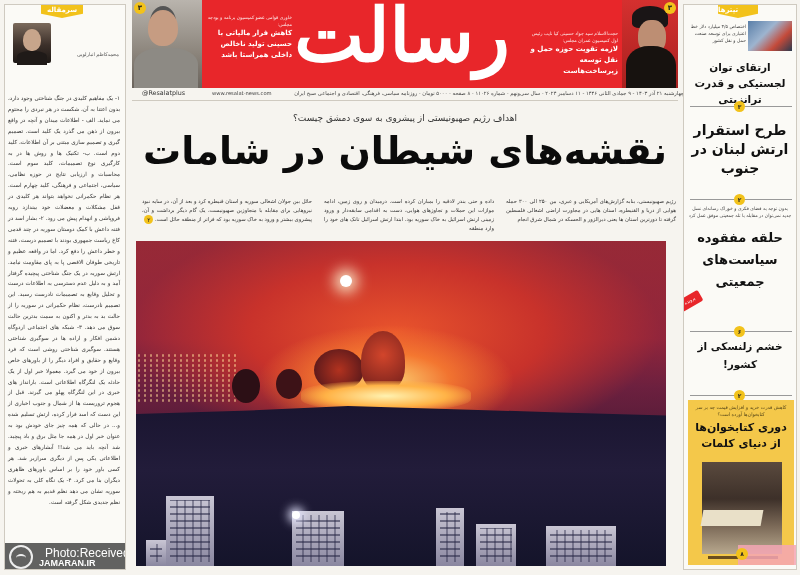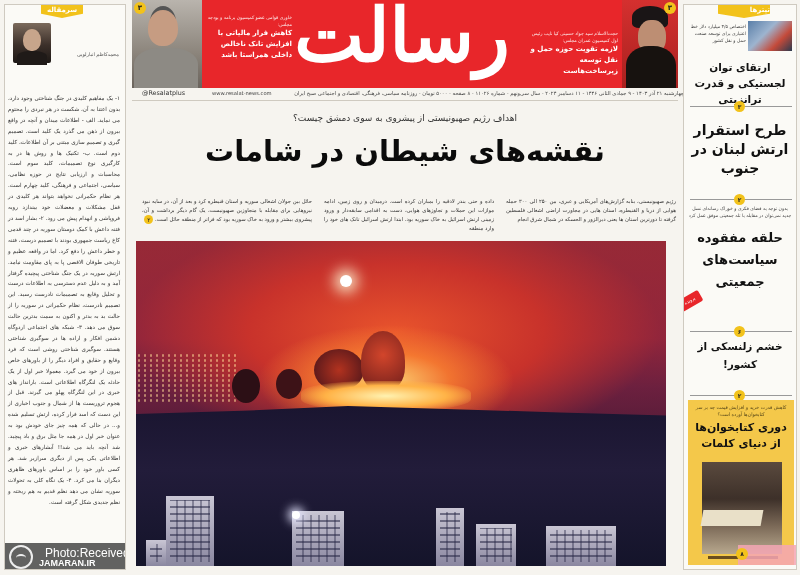--- a/index.html
+++ b/index.html
@@ -42,21 +42,21 @@
 
   
   .date-strip { position: absolute; left: 140px; top: 89px; width: 546px; height: 10px; direction: rtl; }
   .date-text { position: absolute; right: 2px; top: 1px; font-size: 5.2px; color: #444; white-space: nowrap; }
   .site-url { position: absolute; left: 72px; top: 1px; font-size: 5.2px; color: #444; direction: ltr; }
   .handle { position: absolute; left: 2px; top: 0px; font-size: 6.4px; color: #333; direction: ltr; }
   .strip-rule { position: absolute; left: 132px; top: 100px; width: 546px; height: 1px; background: #cfcac0; }
 
   
   .kicker { position: absolute; left: 132px; top: 113px; width: 546px; text-align: center; font-size: 9px; color: #333; }
-  .headline { position: absolute; left: 132px; top: 128px; width: 546px; text-align: center; font-size: 29px; font-weight: bold; line-height: 46px; color: #0b0b0b; letter-spacing: -1px; }
+  .headline { position: absolute; left: 132px; top: 128px; width: 546px; text-align: center; font-size: 38px; font-weight: bold; line-height: 46px; color: #0b0b0b; letter-spacing: -1px; }
 
   .lead-cols { position: absolute; left: 136px; top: 197px; width: 540px; height: 36px; }
   .lead-col { position: absolute; top: 0; width: 170px; font-size: 5.3px; line-height: 9px; text-align: justify; color: #333; }
   .lc-1 { right: 0; }
   .lc-2 { right: 182px; }
   .lc-3 { right: 364px; }
   .lead-badge { display:inline-block; width:9px; height:9px; border-radius:50%; background:#f2c21b; font-size:6px; text-align:center; line-height:9px; color:#222; vertical-align:middle; }
 
   
   .main-photo { position: absolute; left: 136px; top: 241px; width: 530px; height: 325px; overflow: hidden;
@@ -77,21 +77,21 @@
   .b1 { left:30px; width:48px; height:70px; }
   .b2 { left:156px; width:52px; height:55px; }
   .b3 { left:300px; width:28px; height:58px; }
   .b4 { left:340px; width:40px; height:42px; }
   .b5 { left:410px; width:70px; height:40px; }
   .b6 { left:10px; width:20px; height:26px; }
   .photo-lamp { position:absolute; left:156px; top:270px; width:8px; height:8px; border-radius:50%; background:#fff; box-shadow:0 0 10px 4px rgba(230,230,255,0.9); }
 
   
   .right-col { position: absolute; left: 683px; top: 4px; width: 114px; height: 566px; border: 1px solid #cfcac0; background: #fbfaf6; overflow: hidden; }
-  .rc-tag { position: absolute; left: 34px; top: -1px; width: 52px; height: 14px; background: #f2c21b; color: #fff; font-size: 7px; font-weight: bold; text-align: right; line-height: 13px; clip-path: polygon(0 0,100% 0,100% 70%,50% 100%,0 70%); }
+  .rc-tag { position: absolute; left: 34px; top: -1px; width: 40px; height: 14px; background: #f2c21b; color: #fff; font-size: 7px; font-weight: bold; text-align: left; line-height: 13px; clip-path: polygon(0 0,100% 0,100% 70%,50% 100%,0 70%); }
   .rc-thumb { position:absolute; left:64px; top:16px; width:44px; height:30px; background:linear-gradient(135deg,#5a7fa8 0%,#9db4cf 40%,#c44a3a 70%,#2b3a4f 100%); }
   .rc-thumb-caption { position:absolute; right:50px; top:18px; width:60px; font-size:4.6px; line-height:7px; text-align:right; color:#444; }
   .rc-head { position:absolute; right:4px; width:104px; text-align:center; font-weight:bold; color:#111; }
   .rh-1 { top:54px; font-size:10.5px; line-height:16px; }
   .rh-2 { top:116px; font-size:14px; line-height:19px;text-align:center; }
   .rh-3 { top:222px; font-size:13px; line-height:22px; }
   .rh-4 { top:332px; font-size:10.5px; line-height:18px; }
   .rc-sub { position:absolute; right:4px; width:104px; font-size:4.6px; line-height:7px; text-align:center; color:#444; }
   .rs-3 { top:200px; }
   .rc-rule { position:absolute; left:6px; width:102px; height:1px; background:#999; }
@@ -121,21 +121,21 @@
       <div class="wm-line1">Photo:Received</div>
       <div class="wm-line2">JAMARAN.IR</div>
     </div>
   </div>
 
   <div class="masthead">
     <div class="person-left"></div>
     <div class="page-badge" style="left:2px;">۳</div>
     <div class="mast-quote mq-left">
       <div class="mq-kicker">خاوری قوامی عضو کمیسیون برنامه و بودجه مجلس:</div>
-      <div class="mq-head">کاهش فرار مالیاتی با افزایش تانک ناخالص داخلی همراستا باشد</div>
+      <div class="mq-head">کاهش فرار مالیاتی با حسینی تولید ناخالص داخلی همراستا باشد</div>
     </div>
     <div class="mast-logo">رسالت</div>
     <div class="mast-quote mq-right">
       <div class="mq-kicker">حجت‌الاسلام سید جواد حسینی کیا نایب رئیس اول کمیسیون عمران مجلس:</div>
       <div class="mq-head">لازمه تقویت حوزه حمل و نقل توسعه زیرساخت‌هاست</div>
     </div>
     <div class="person-right">
         <div class="pr-face"></div>
       </div>
     <div class="page-badge" style="right:2px;">۳</div>

